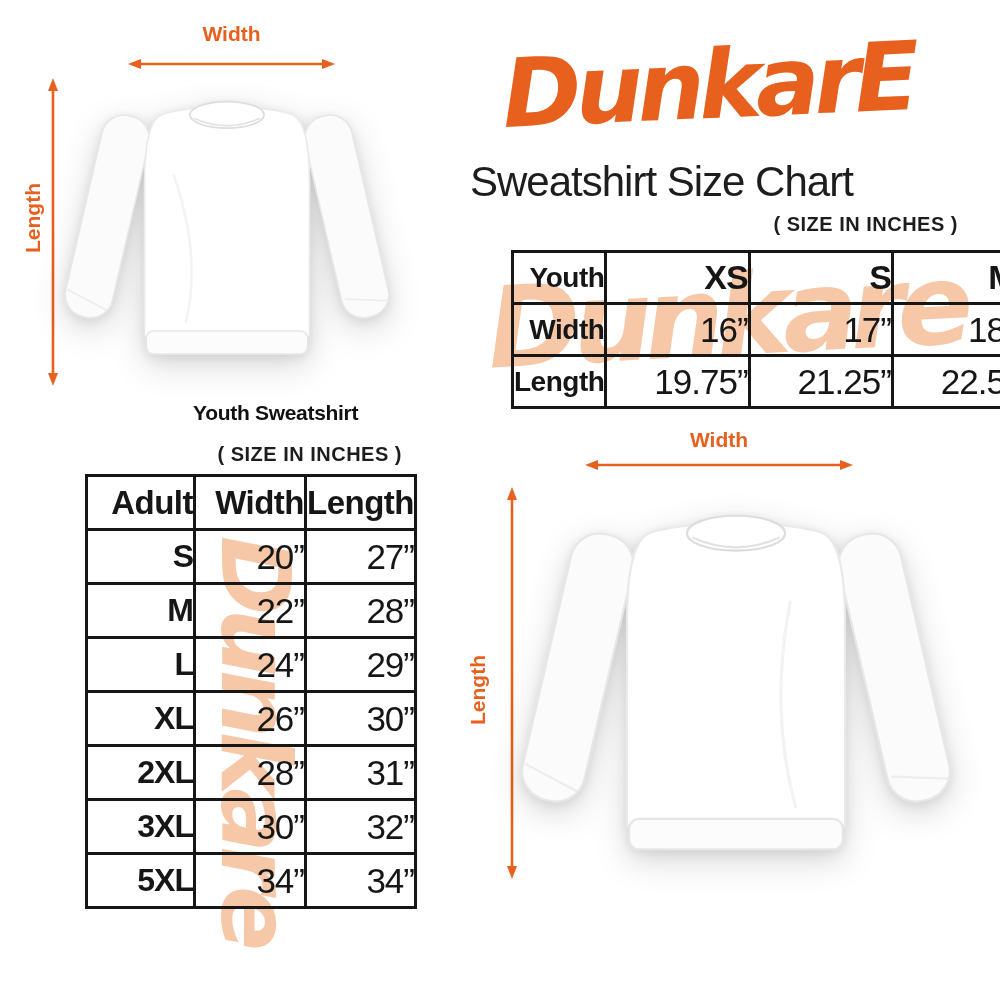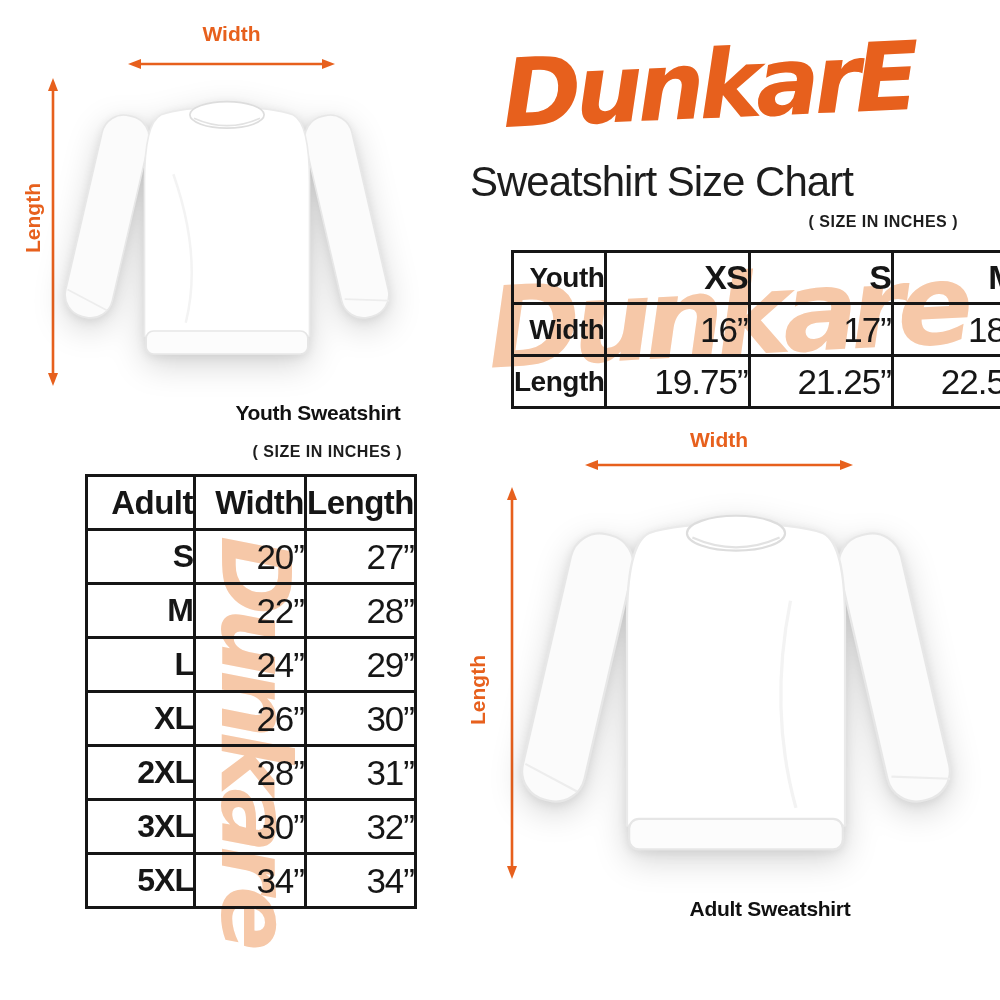--- a/index.html
+++ b/index.html
@@ -31,21 +31,21 @@
     white-space:nowrap;
   }
   .main-title{
     left:470px;top:158px;width:500px;
     text-align:left;
     font-size:42px;font-weight:normal;
     letter-spacing:-1px;
     color:#1d1d1d;
   }
   .size-note{
-    font-size:16px;font-weight:bold;
+    font-size:20px;font-weight:bold;
     color:#1d1d1d;
     letter-spacing:0.5px;
     white-space:nowrap;
   }
   .size-note.top{left:700px;top:213px;width:258px;text-align:right;}
   .size-note.bottom{left:146px;top:443px;width:256px;text-align:right;}
 
   
   .dim-label{
     color:var(--accent);
@@ -54,21 +54,21 @@
   }
   .dim-label.vert{
     width:140px;height:30px;line-height:30px;
     transform:rotate(-90deg);
   }
   .arrow{color:var(--accent);display:block;}
 
   
   .caption{
     font-size:21px;font-weight:bold;
-    color:#111;text-align:center;
+    color:#111;text-align:left;
     letter-spacing:-0.3px;
   }
 
   
   .watermark{
     z-index:1;
     color:var(--watermark);
     font-family:"DejaVu Sans", sans-serif;
     font-style:italic;font-weight:bold;
     white-space:nowrap;
@@ -275,15 +275,14 @@
       <line x1="52" y1="278" x2="104" y2="292" stroke="#ededed" stroke-width="2" transform="rotate(13 110 70)"></line>
       <line x1="296" y1="278" x2="348" y2="292" stroke="#ededed" stroke-width="2" transform="rotate(-13 290 70)"></line>
       <path d="M120,48 C150,36 250,36 280,48 C296,56 300,90 300,130 L300,316 C240,328 160,328 100,316 L100,130 C100,90 104,56 120,48 Z" fill="#ffffff" stroke="#eaeaea" stroke-width="2"></path>
       <rect x="102" y="310" width="196" height="28" rx="9" fill="#fcfcfc" stroke="#e6e6e6" stroke-width="2"></rect>
       <ellipse cx="200" cy="48" rx="45" ry="16" fill="#ffffff" stroke="#dddddd" stroke-width="2"></ellipse>
       <path d="M160,52 Q200,70 240,52" fill="none" stroke="#e2e2e2" stroke-width="2"></path>
       <path d="M250,110 Q230,210 255,300" fill="none" stroke="#f3f3f3" stroke-width="3"></path>
     </g>
   </svg>
 
-  <div class="abs caption" style="left:645px;top:897px;width:250px">Adult Sweatshirt</div>
 
 </div>
 
 </body></html>

